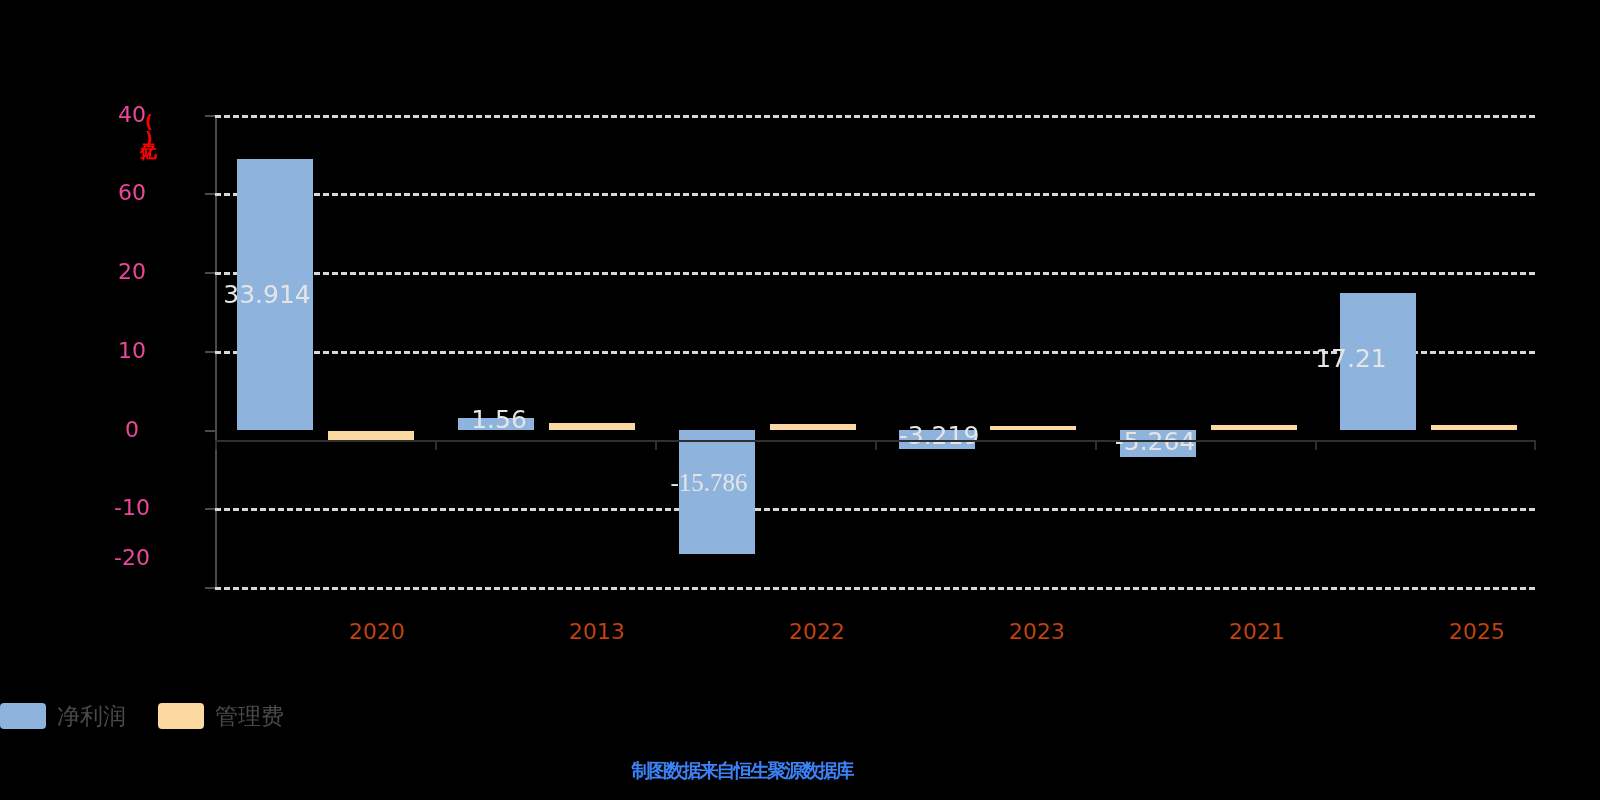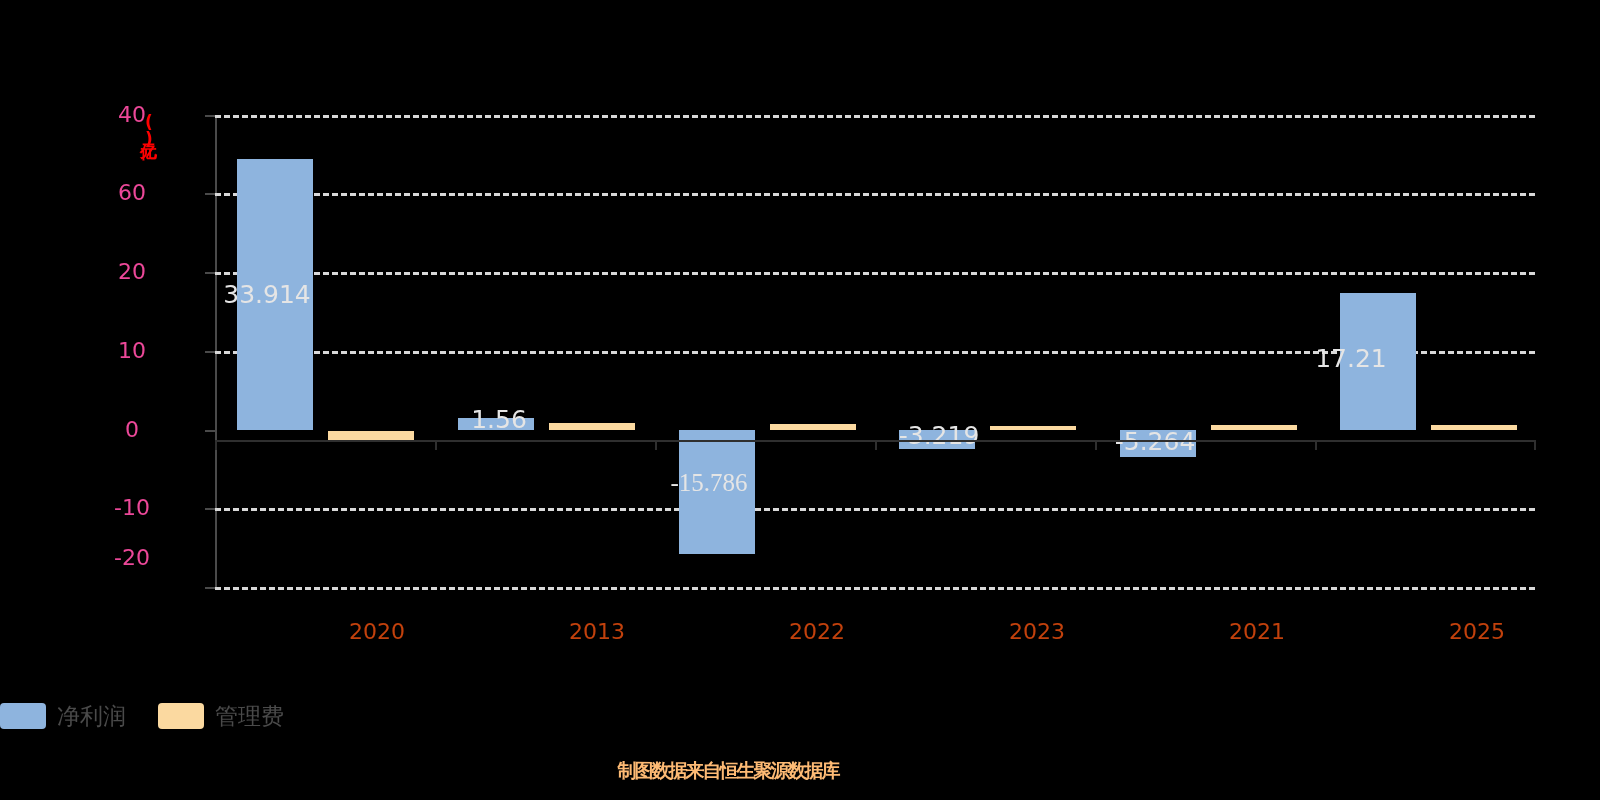--- a/index.html
+++ b/index.html
@@ -173,25 +173,25 @@
   .legend-text {
     color: #4a4a4a;
     font-size: 23px;
     line-height: 26px;
     white-space: nowrap;
   }
 
   
   .footer-note {
     position: absolute;
-    left: 0;
+    left: 14px;
     top: 758px;
     width: 1456px;
     text-align: center;
-    color: #fdba74;
+    color: #3b82f6;
     font-size: 19px;
     font-weight: bold;
     line-height: 24px;
     letter-spacing: -2px;
     white-space: nowrap;
   }
 </style>
 </head>
 <body>
 

